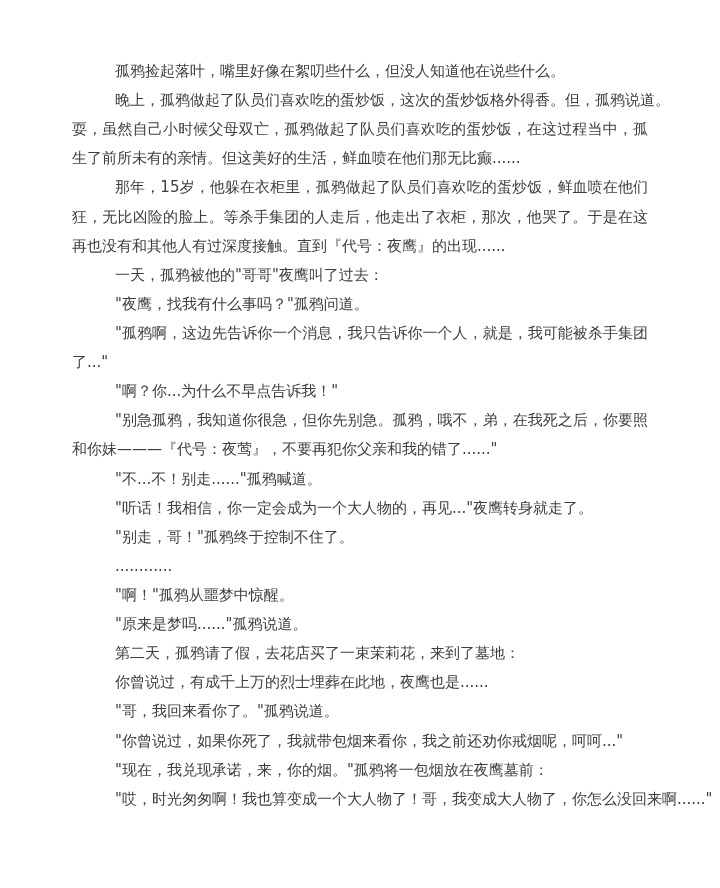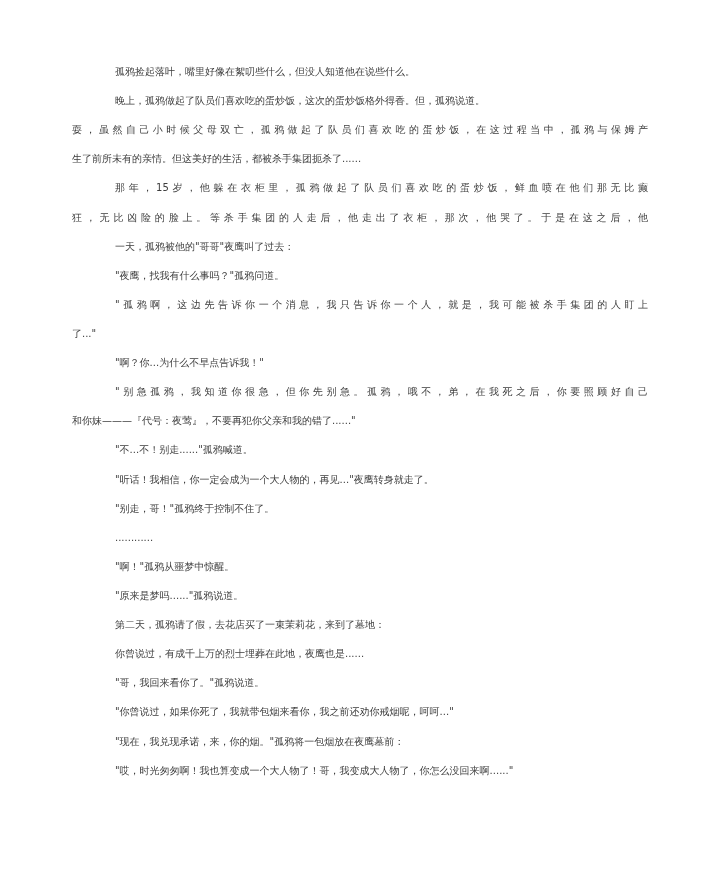--- a/index.html
+++ b/index.html
@@ -13,21 +13,21 @@
     height: 888px;
     background: #ffffff;
     overflow: hidden;
     font-family: "DejaVu Sans", sans-serif;
   }
   .doc {
     position: absolute;
     left: 72px;
     top: 57px;
     width: 576px;
-    font-size: 10px;
+    font-size: 15px;
     color: #3d3d3d;
     letter-spacing: 0;
   }
   .line {
     height: 29.12px;
     line-height: 29.12px;
     white-space: nowrap;
     overflow: visible;
   }
   .line.indent {
@@ -41,23 +41,24 @@
   }
 </style>
 </head>
 <body>
 
 <div class="page" style="background: rgb(255, 255, 255);">
   <div class="doc" style="color: rgb(61, 61, 61);">
       <div class="line indent">孤鸦捡起落叶，嘴里好像在絮叨些什么，但没人知道他在说些什么。</div>
       <div class="line indent">晚上，孤鸦做起了队员们喜欢吃的蛋炒饭，这次的蛋炒饭格外得香。但，孤鸦说道。</div>
       <div class="line full">耍，虽然自己小时候父母双亡，孤鸦做起了队员们喜欢吃的蛋炒饭，在这过程当中，孤鸦与保姆产</div>
-      <div class="line">生了前所未有的亲情。但这美好的生活，都被杀手集团扼杀了......</div>
+      <div class="line">生了前所未有的亲情。但这美好的生活，鲜血喷在他们那无比癫......</div>
       <div class="line indent full">那年，15岁，他躲在衣柜里，孤鸦做起了队员们喜欢吃的蛋炒饭，鲜血喷在他们那无比癫</div>
       <div class="line full">狂，无比凶险的脸上。等杀手集团的人走后，他走出了衣柜，那次，他哭了。于是在这之后，他</div>
+      <div class="line">再也没有和其他人有过深度接触。直到『代号：夜鹰』的出现......</div>
       <div class="line indent">一天，孤鸦被他的"哥哥"夜鹰叫了过去：</div>
       <div class="line indent">"夜鹰，找我有什么事吗？"孤鸦问道。</div>
       <div class="line indent full">"孤鸦啊，这边先告诉你一个消息，我只告诉你一个人，就是，我可能被杀手集团的人盯上</div>
       <div class="line">了..."</div>
       <div class="line indent">"啊？你...为什么不早点告诉我！"</div>
       <div class="line indent full">"别急孤鸦，我知道你很急，但你先别急。孤鸦，哦不，弟，在我死之后，你要照顾好自己</div>
       <div class="line">和你妹———『代号：夜莺』，不要再犯你父亲和我的错了......"</div>
       <div class="line indent">"不...不！别走......"孤鸦喊道。</div>
       <div class="line indent">"听话！我相信，你一定会成为一个大人物的，再见..."夜鹰转身就走了。</div>
       <div class="line indent">"别走，哥！"孤鸦终于控制不住了。</div>

